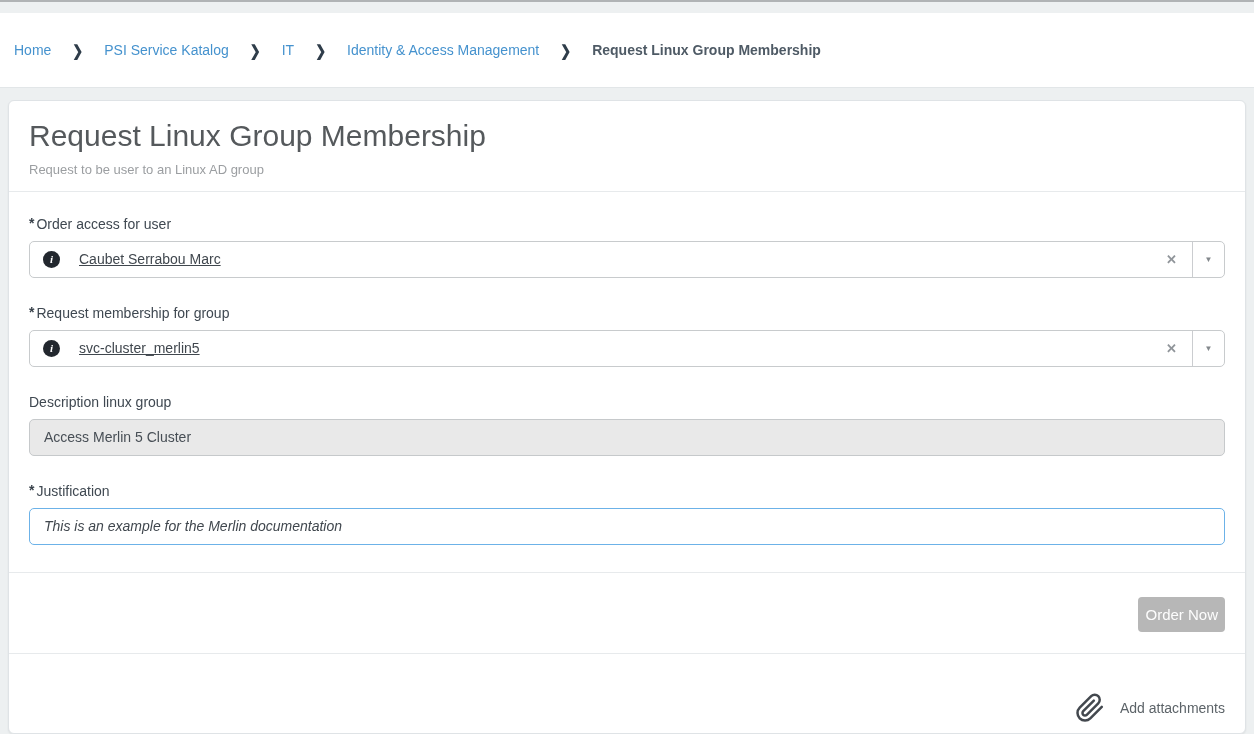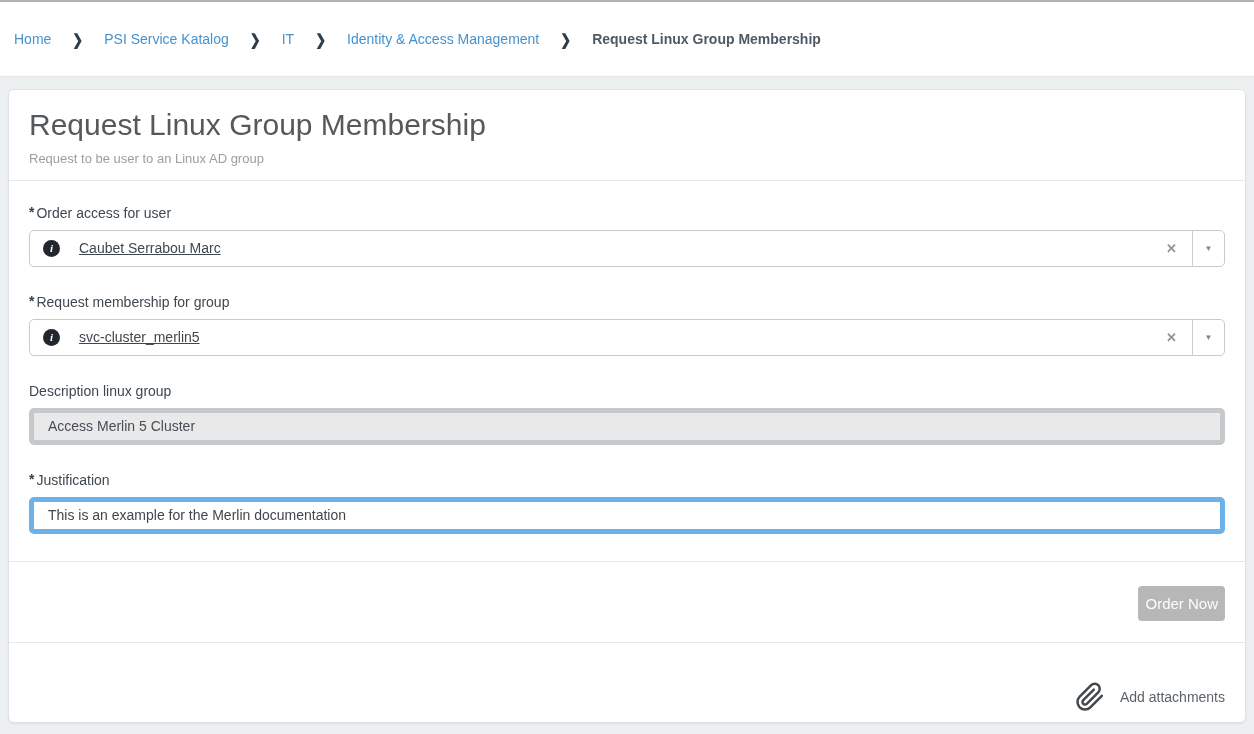--- a/index.html
+++ b/index.html
@@ -11,20 +11,21 @@
   }
   .top-line { height: 2px; background: #b0b3b5; width: 100%; }
   
   .breadcrumb-bar {
     height: 75px;
     background: #ffffff;
     border-bottom: 1px solid #e2e6e8;
     display: flex;
     align-items: center;
     padding: 0 14px;
+    margin-top: 11px;
   }
   .crumbs { display: flex; align-items: center; gap: 21px; font-size: 14px; }
   .crumb-link { color: #4592ce; text-decoration: none; cursor: pointer; }
   .crumb-sep { color: #2f3d4a; font-size: 13px; font-weight: bold; transform: scaleY(1.15); }
   .crumb-current { color: #4e5a65; font-weight: bold; }
   
   .card {
     margin: 12px 8px 0 8px;
     background: #ffffff;
     border: 1px solid #dfe3e6;
@@ -55,28 +56,28 @@
     font-family: "Liberation Serif", serif;
   }
   .ref-value { font-size: 14px; color: #40474e; margin-left: 19px; flex: 1 1 auto; white-space: nowrap; overflow: hidden; text-decoration: underline; }
   .clear-btn { color: #90959a; font-size: 13px; font-weight: bold; padding: 0 15px; cursor: pointer; }
   .caret-seg {
     width: 32px; align-self: stretch; border-left: 1px solid #cbcdd0;
     display: flex; align-items: center; justify-content: center; cursor: pointer;
   }
   .caret-glyph { font-size: 8px; color: #83888c; }
   .text-input {
-    width: 100%; height: 37px; border: 5px solid #0f172a; border-radius: 5px;
+    width: 100%; height: 37px; border: 1px solid #0f172a; border-radius: 5px;
     padding: 0 14px; font-size: 14px; color: #40474e;
     font-family: "Liberation Sans", sans-serif; background: #fff; outline: none;
   }
   .text-input:disabled, .text-input.disabled {
     background: #e9e9e9; border-color: #c6c9cb; color: #474e55;
   }
-  .text-input.focused { border-color: #6cb2e8; }
+  .text-input.focused { border-color: #6cb2e8; font-style: italic; }
   
   .divider { border-top: 1px solid #e7eaec; }
   .actions-row {
     padding: 24px 20px 21px 20px;
     display: flex; justify-content: flex-end;
   }
   .order-btn {
     background: #b7b7b7; color: #fdfdfd; border: none; border-radius: 4px;
     font-size: 15px; padding: 9px 7px; cursor: pointer;
     font-family: "Liberation Sans", sans-serif;

